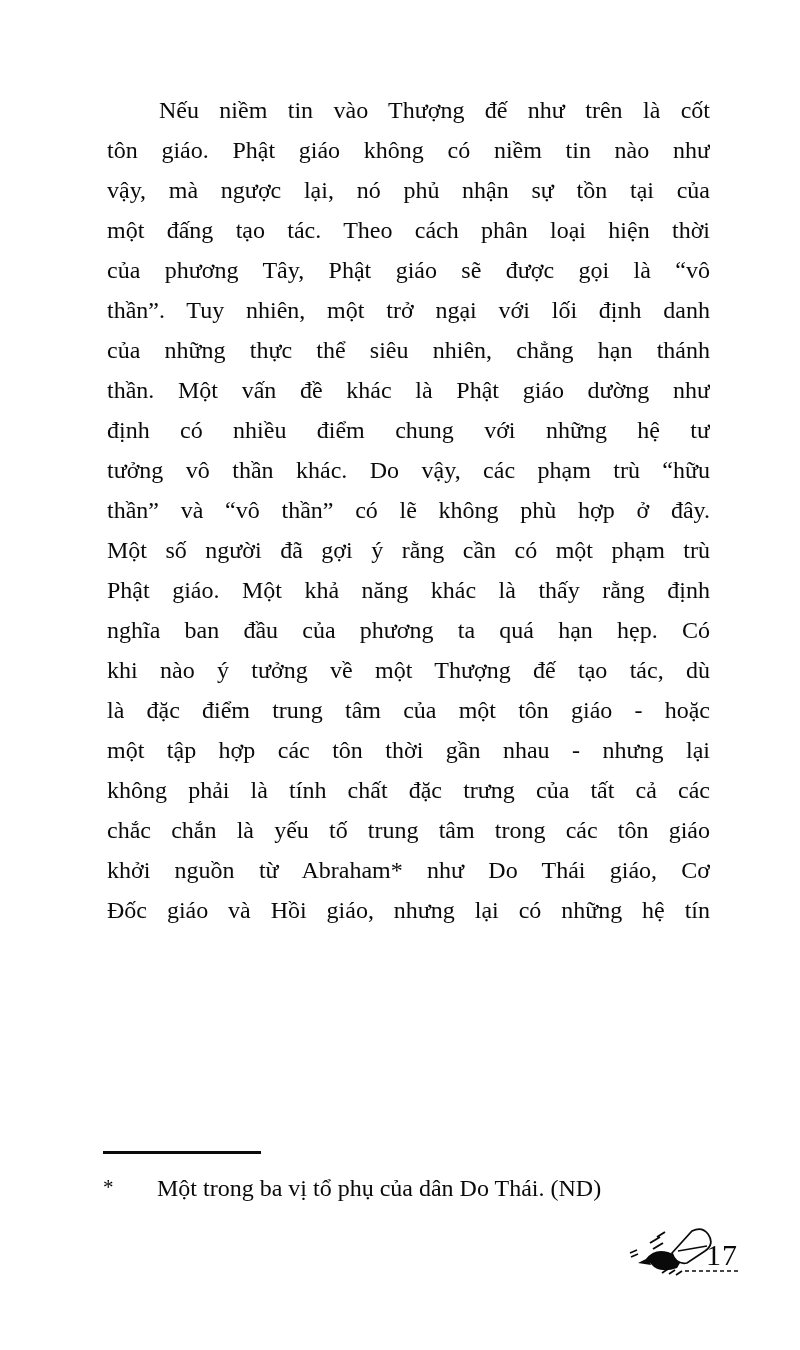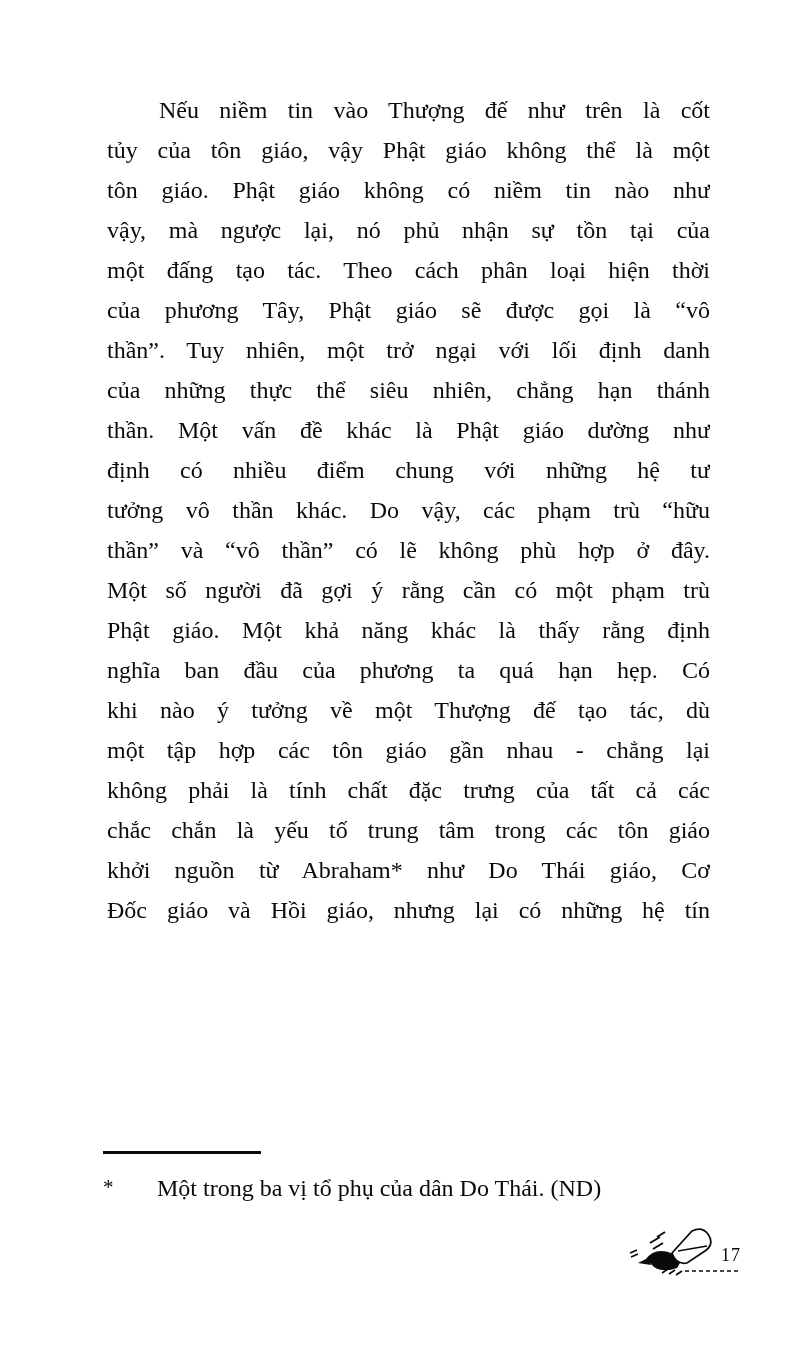--- a/index.html
+++ b/index.html
@@ -65,51 +65,51 @@
   }
   .footer-ornament {
     position: absolute;
     left: 628px;
     top: 1226px;
     width: 112px;
     height: 52px;
   }
   .page-number {
     position: absolute;
-    left: 721px;
+    left: 706px;
     top: 1240px;
-    font-size: 18px;
+    font-size: 30px;
     line-height: 30px;
     color: #0a0a0a;
     letter-spacing: 1px;
   }
 </style>
 </head>
 <body>
 
 <div class="page">
 
   <div class="body-text">
       <div class="text-line first">Nếu niềm tin vào Thượng đế như trên là cốt</div>
-      <div class="text-line">tủy của tôn giáo, vậy Phật giáo không thể là một</div>
       <div class="text-line">tôn giáo. Phật giáo không có niềm tin nào như</div>
       <div class="text-line">vậy, mà ngược lại, nó phủ nhận sự tồn tại của</div>
       <div class="text-line">một đấng tạo tác. Theo cách phân loại hiện thời</div>
       <div class="text-line">của phương Tây, Phật giáo sẽ được gọi là “vô</div>
       <div class="text-line">thần”. Tuy nhiên, một trở ngại với lối định danh</div>
       <div class="text-line">của những thực thể siêu nhiên, chẳng hạn thánh</div>
       <div class="text-line">thần. Một vấn đề khác là Phật giáo dường như</div>
       <div class="text-line">định có nhiều điểm chung với những hệ tư</div>
       <div class="text-line">tưởng vô thần khác. Do vậy, các phạm trù “hữu</div>
       <div class="text-line">thần” và “vô thần” có lẽ không phù hợp ở đây.</div>
       <div class="text-line">Một số người đã gợi ý rằng cần có một phạm trù</div>
       <div class="text-line">Phật giáo. Một khả năng khác là thấy rằng định</div>
       <div class="text-line">nghĩa ban đầu của phương ta quá hạn hẹp. Có</div>
       <div class="text-line">khi nào ý tưởng về một Thượng đế tạo tác, dù</div>
-      <div class="text-line">một tập hợp các tôn giáo gần nhau - chẳng lại</div>
+      <div class="text-line">là đặc điểm trung tâm của một tôn giáo - hoặc</div>
+      <div class="text-line">một tập hợp các tôn thời gần nhau - nhưng lại</div>
       <div class="text-line">không phải là tính chất đặc trưng của tất cả các</div>
       <div class="text-line">chắc chắn là yếu tố trung tâm trong các tôn giáo</div>
       <div class="text-line">khởi nguồn từ Abraham* như Do Thái giáo, Cơ</div>
       <div class="text-line">Đốc giáo và Hồi giáo, nhưng lại có những hệ tín</div>
     </div>
 
   <div class="footnote-rule"></div>
 
   <div class="footnote">
     <span class="fn-marker">*</span>

